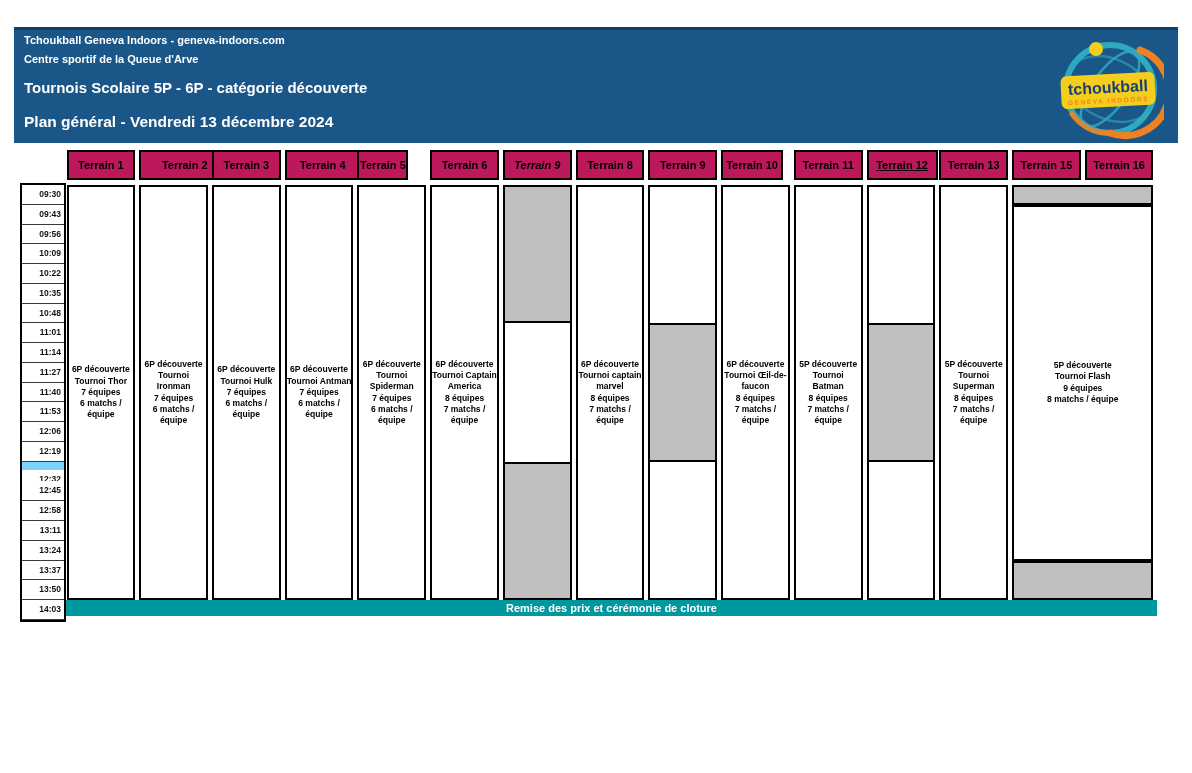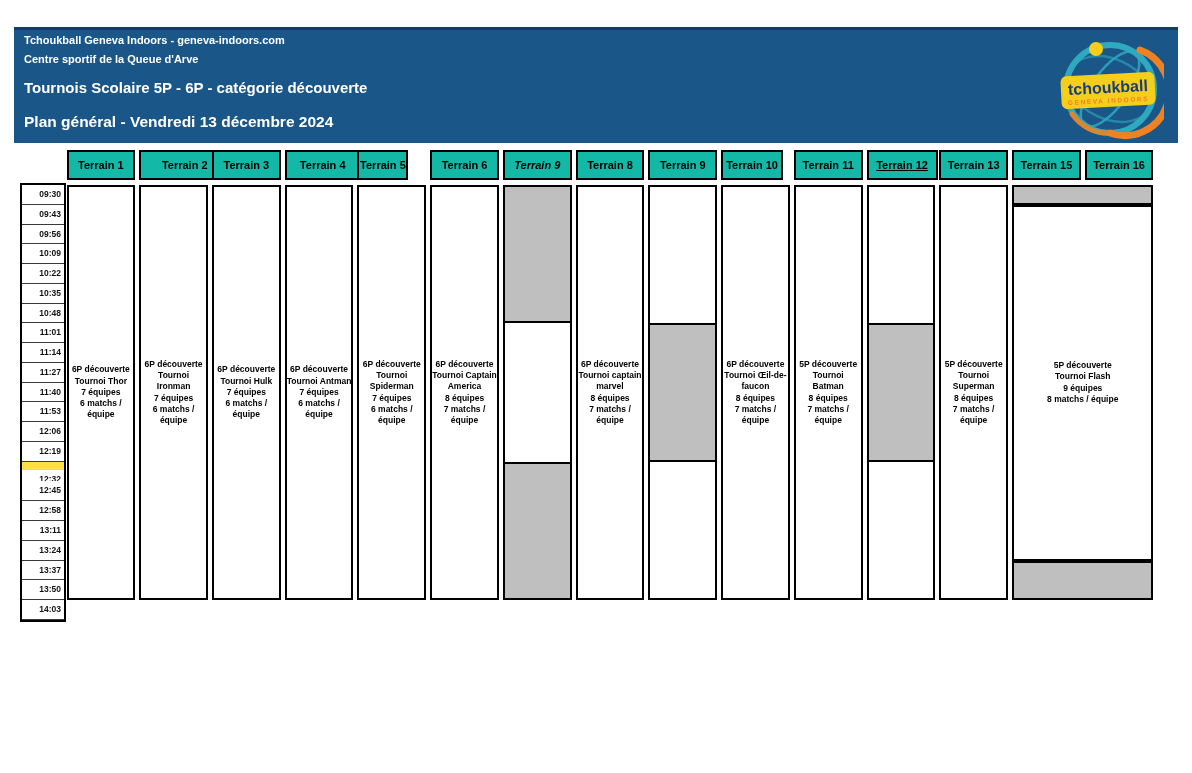--- a/index.html
+++ b/index.html
@@ -10,24 +10,24 @@
   .band{position:absolute;left:14px;top:27px;width:1164px;height:116px;background:#1A5788;
         border-top:3px solid #0F3F63;box-sizing:border-box;color:#fff;}
   .band .l1{position:absolute;left:10px;top:4px;font-size:11px;font-weight:bold;}
   .band .l2{position:absolute;left:10px;top:23px;font-size:11px;font-weight:bold;}
   .band .l3{position:absolute;left:10px;top:49px;font-size:15px;font-weight:bold;}
   .band .l4{position:absolute;left:10px;top:83px;font-size:15.5px;font-weight:bold;}
   .tgi-logo{position:absolute;right:14px;top:4px;}
 
   
   .thdr{position:absolute;top:150px;height:30px;box-sizing:border-box;border:2px solid #000;
-        background:#14b8a6;text-align:center;font-size:11px;font-weight:bold;line-height:26px;}
+        background:#be185d;text-align:center;font-size:11px;font-weight:bold;line-height:26px;}
   .thdr.it{font-style:italic;}
   .timecol{position:absolute;left:20px;top:183px;width:46px;height:439px;box-sizing:border-box;
-        border:2px solid #000;background:#fde047;}
+        border:2px solid #000;background:#7dd3fc;}
   .tcell{position:absolute;left:0;width:100%;box-sizing:border-box;border-bottom:1.2px solid #3a3a3a;
         font-size:8.5px;font-weight:bold;text-align:right;padding-right:3px;line-height:19.5px;
         background:#fff;color:#111;}
   .block{position:absolute;box-sizing:border-box;border:2px solid #000;background:#fff;
         display:flex;flex-direction:column;align-items:center;justify-content:center;
         text-align:center;font-size:8.5px;font-weight:bold;line-height:1.32;}
   .block.gray{background:#BFBFBF;}
   .tealbar{position:absolute;left:66px;top:600px;width:1091px;height:16px;background:#0098A0;
         color:#fff;font-size:11px;font-weight:bold;text-align:center;line-height:16px;}
 
@@ -187,20 +187,21 @@
       <div class="tcell" style="top: 256.945px; height: 19.765px;">12:19</div>
       <div class="tcell" style="top: 276.71px; height: 19.765px; margin-top: 8px;">12:32</div>
       <div class="tcell" style="top: 296.475px; height: 19.765px;">12:45</div>
       <div class="tcell" style="top: 316.24px; height: 19.765px;">12:58</div>
       <div class="tcell" style="top: 336.005px; height: 19.765px;">13:11</div>
       <div class="tcell" style="top: 355.77px; height: 19.765px;">13:24</div>
       <div class="tcell" style="top: 375.535px; height: 19.765px;">13:37</div>
       <div class="tcell" style="top: 395.3px; height: 19.765px;">13:50</div>
       <div class="tcell" style="top: 415.065px; height: 19.765px;">14:03</div>
     </div>
+  <div class="tealbar" style="background: rgb(0, 152, 160);">Remise des prix et cérémonie de cloture</div>
 
   <div class="sponsors">
 
     
     
 
     
 
     
 

